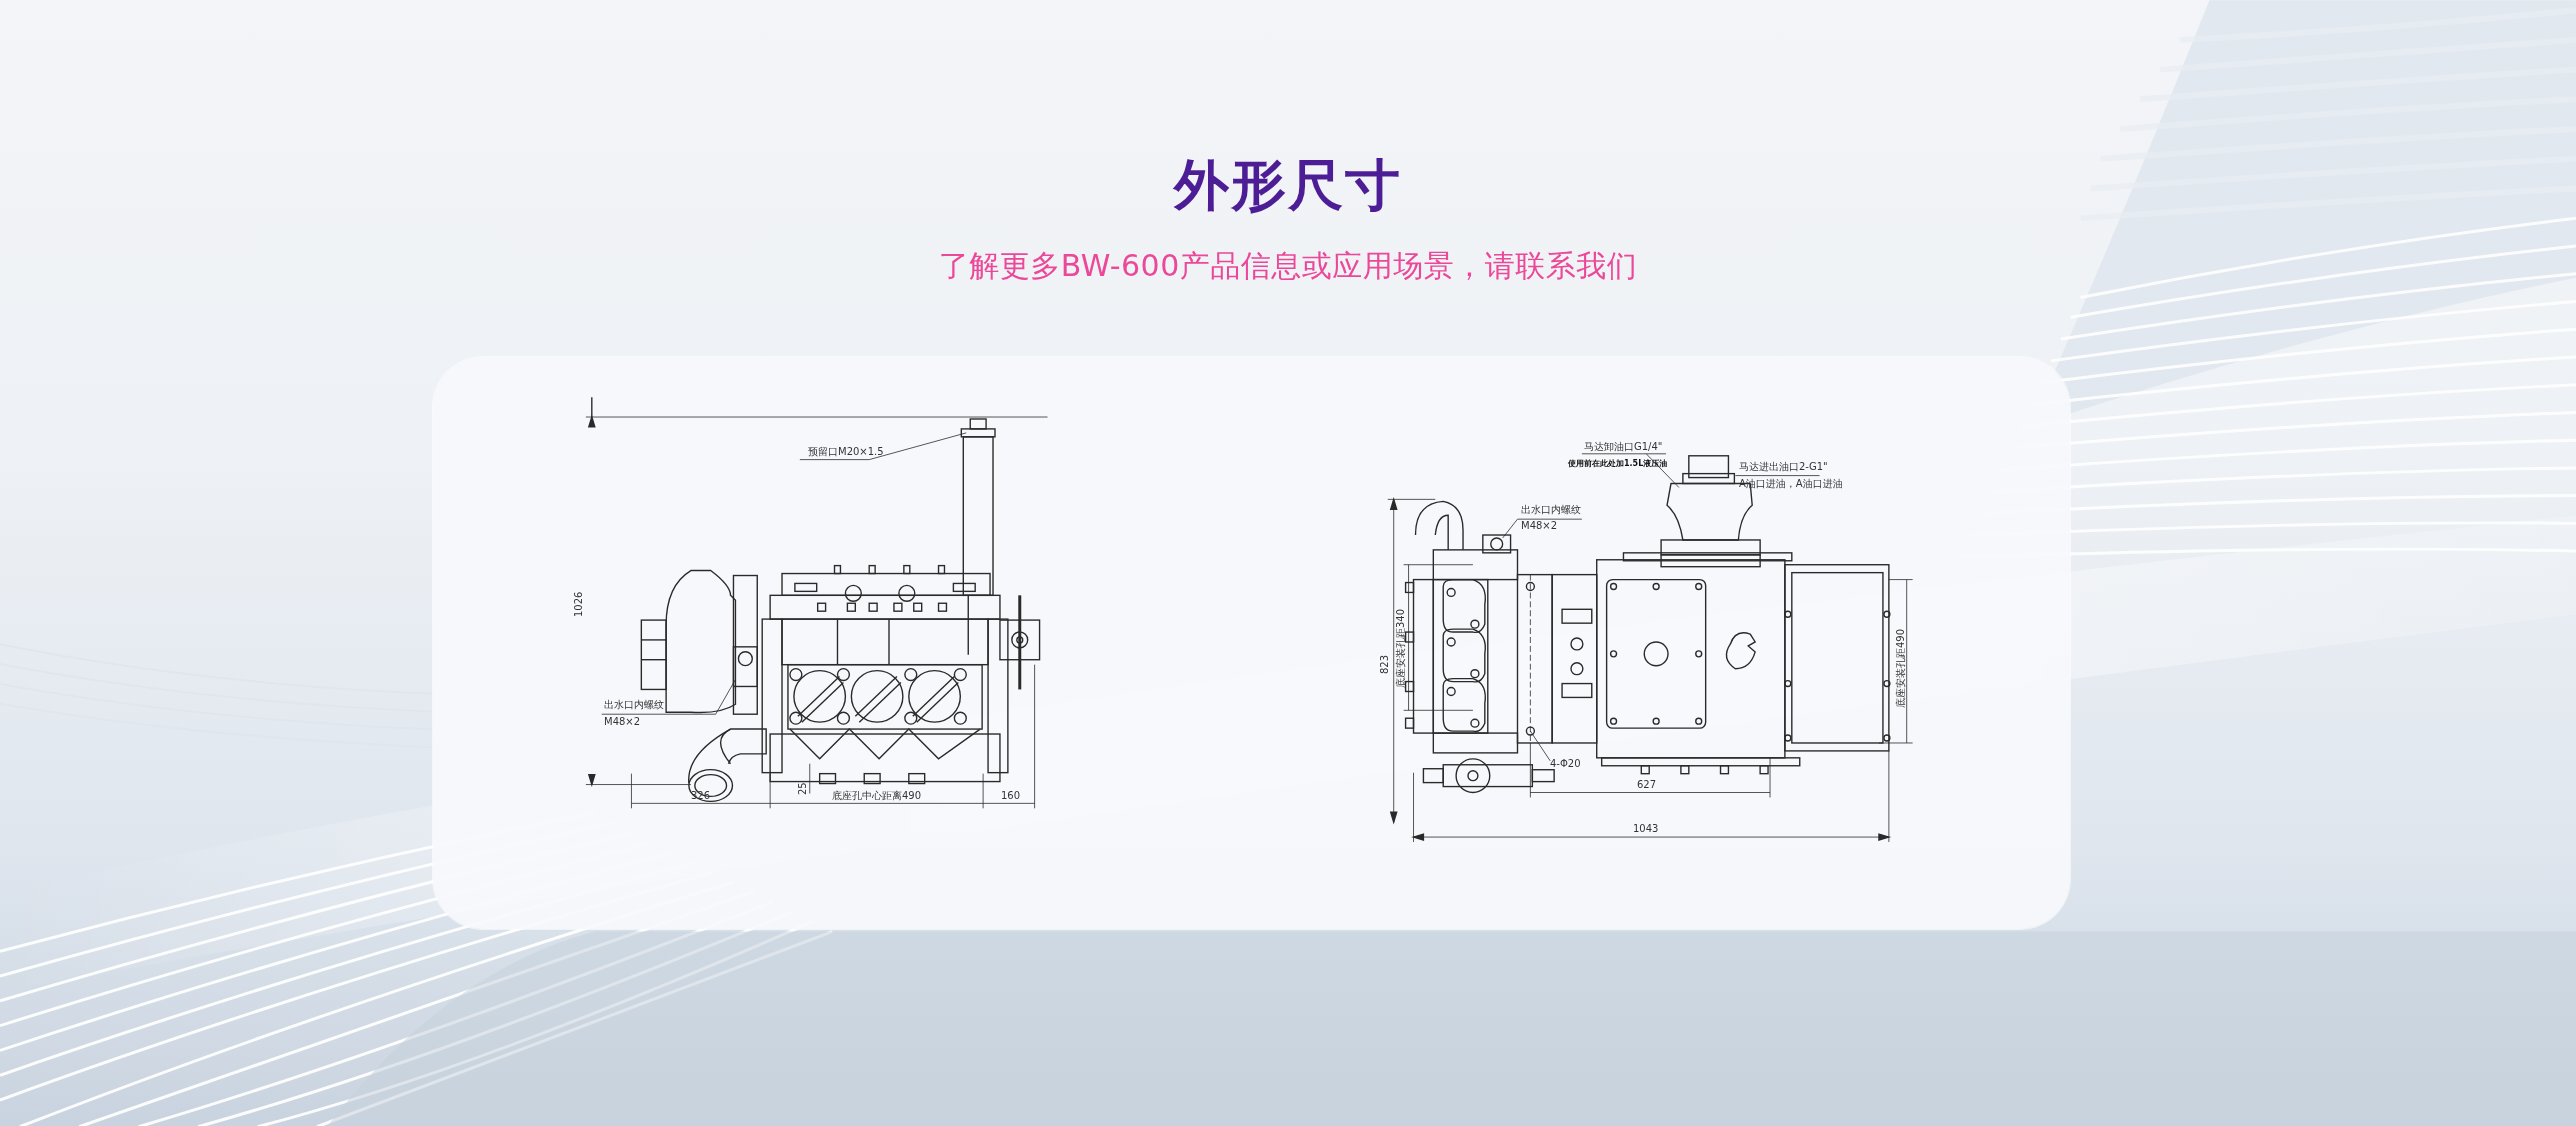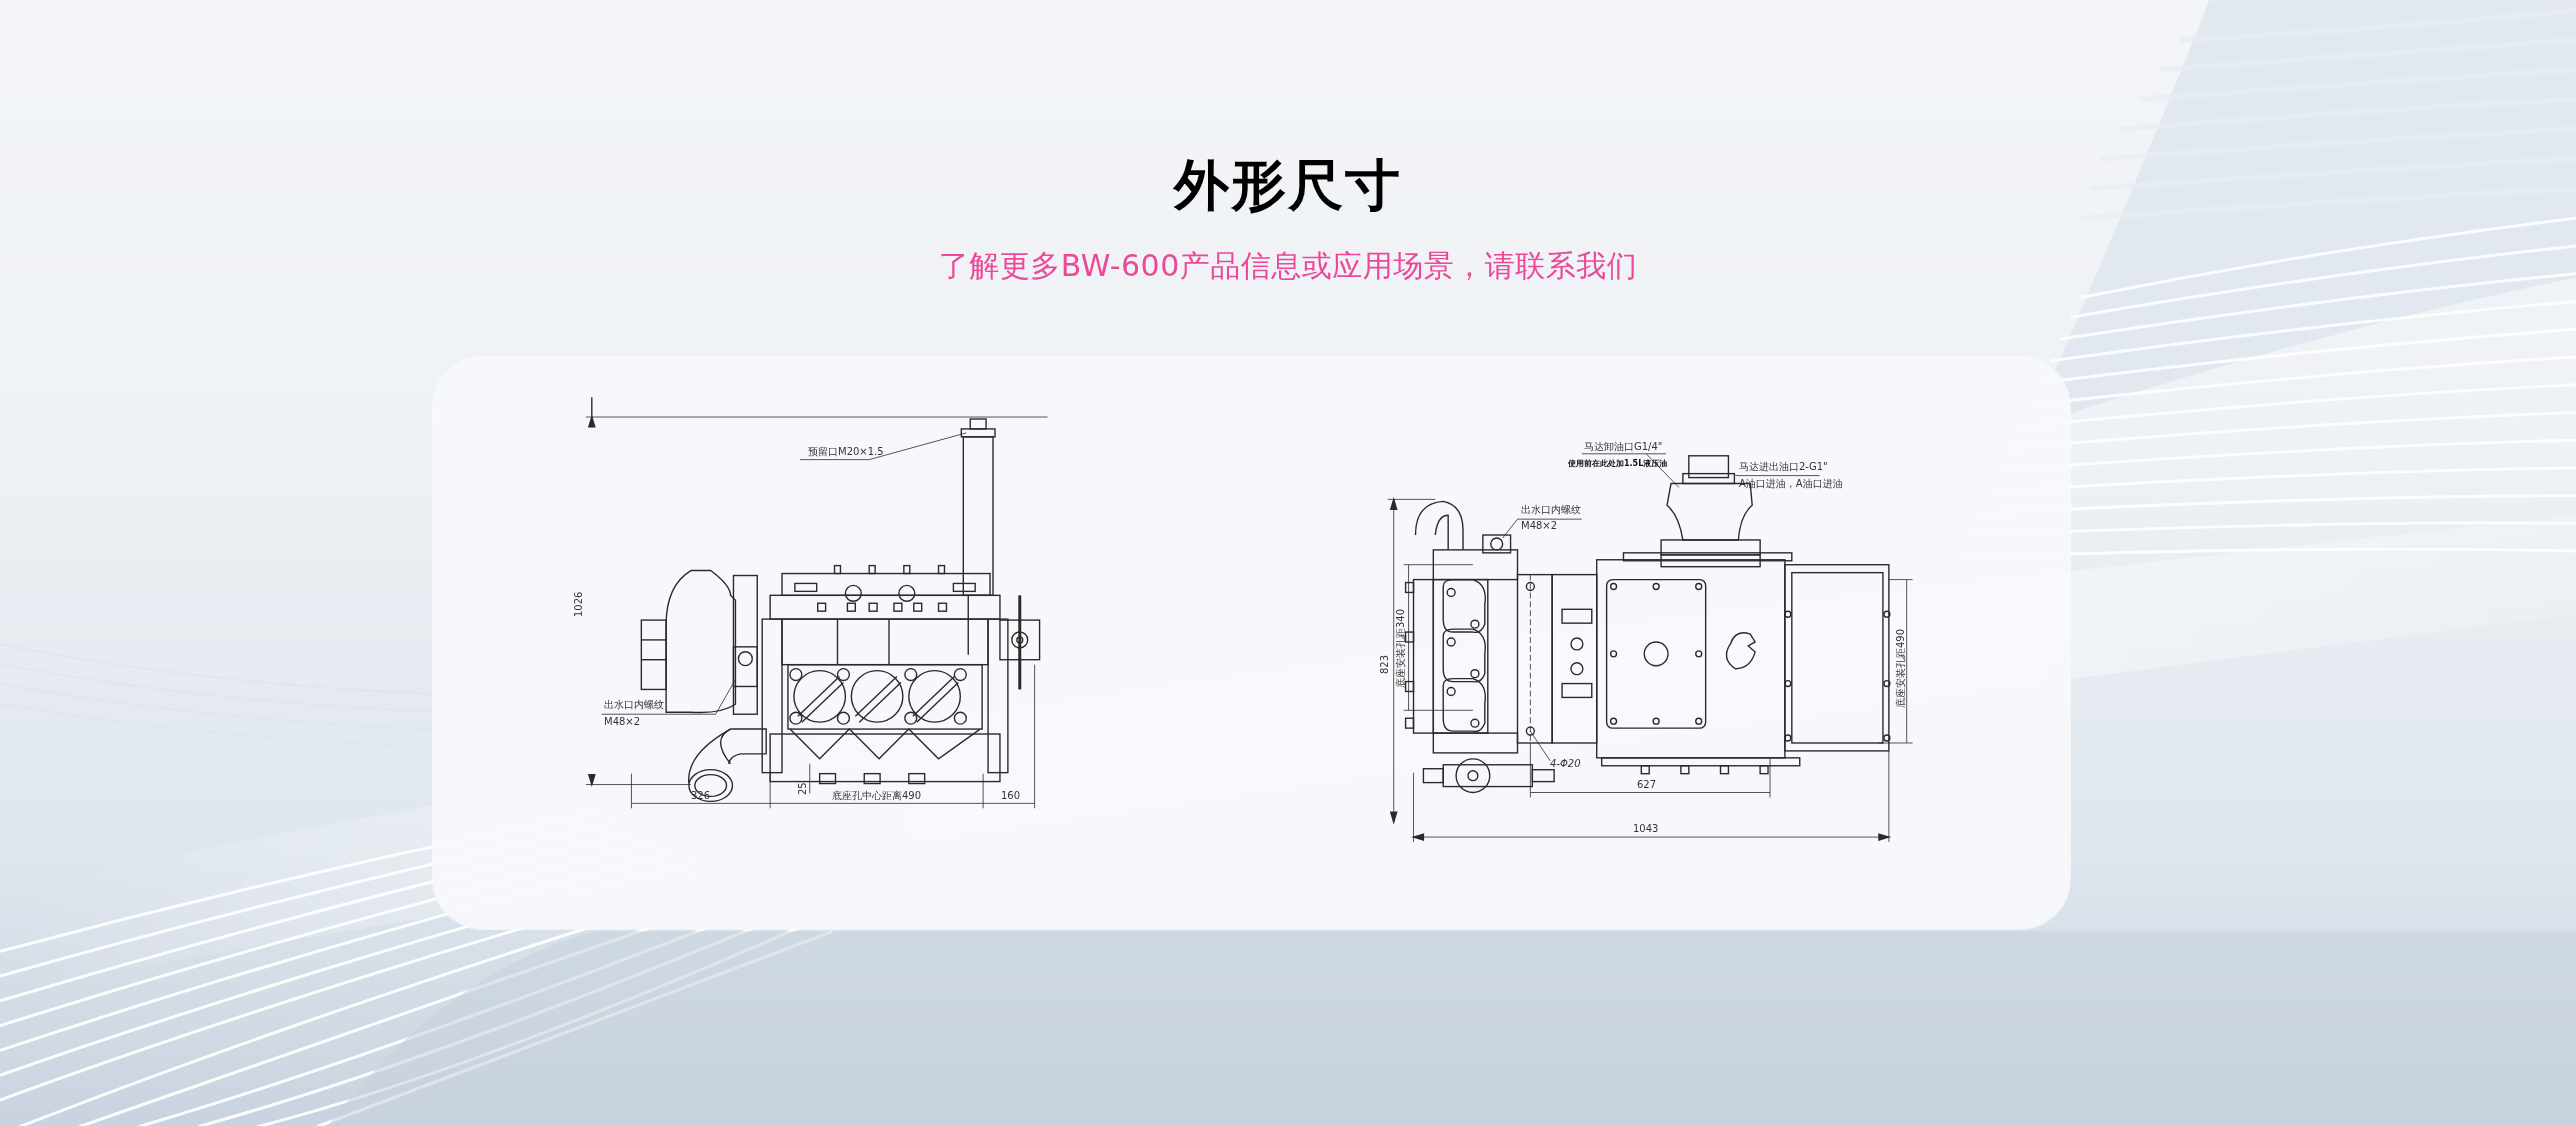--- a/index.html
+++ b/index.html
@@ -4,21 +4,21 @@
   <style>
     html, body { margin: 0; padding: 0; }
     body {
       width: 2576px; height: 1127px; overflow: hidden; position: relative;
       font-family: "DejaVu Sans", "Liberation Sans", sans-serif;
       background: linear-gradient(180deg, #f3f5f8 0%, #eef1f5 40%, #dfe6ee 75%, #c9d3df 100%);
     }
     .bg-layer { position: absolute; inset: 0; pointer-events: none; }
     .title {
       position: absolute; left: 0; right: 0; top: 149px; text-align: center;
-      font-size: 55px; font-weight: bold; color: #000000; letter-spacing: 2px;
+      font-size: 55px; font-weight: bold; color: #4c1d95; letter-spacing: 2px;
       margin: 0;
     }
     .subtitle {
       position: absolute; left: 0; right: 0; top: 246px; text-align: center;
       font-size: 30px; color: #ec4899; margin: 0; letter-spacing: 0.5px;
     }
     .card {
       position: absolute; left: 433px; top: 357px; width: 1637px; height: 572px;
       border-radius: 50px;
       background: rgba(247, 249, 252, 0.93);
@@ -320,21 +320,21 @@
       <line x1="375" y1="60" x2="460" y2="60" stroke-width="0.8"></line>
       <line x1="155" y1="104" x2="220" y2="104" stroke-width="0.8"></line>
       <line x1="155" y1="104" x2="140" y2="123" stroke-width="0.8"></line>
     </svg>
     <span class="lbl small" style="left:220px; top:26px;">马达卸油口G1/4"</span>
     <span class="lbl tiny" style="left:204px; top:44px;">使用前在此处加1.5L液压油</span>
     <span class="lbl small" style="left:375px; top:46px;">马达进出油口2-G1"</span>
     <span class="lbl small" style="left:375px; top:63px;">A油口进油，A油口进油</span>
     <span class="lbl small" style="left:157px; top:89px;">出水口内螺纹</span>
     <span class="lbl small" style="left:157px; top:105px;">M48×2</span>
-    <span class="lbl small" style="left:186px; top:343px;font-style:italic;">4-Φ20</span>
+    <span class="lbl small" style="left:186px; top:343px;">4-Φ20</span>
     <span class="lbl small vert" style="left:16px; top:258px;">823</span>
     <span class="lbl small vert" style="left:32px; top:272px;">底座安装孔距340</span>
     <span class="lbl small vert" style="left:532px; top:292px;">底座安装孔距490</span>
     <span class="lbl small" style="left:273px; top:364px;">627</span>
     <span class="lbl small" style="left:269px; top:408px;">1043</span>
   </div>
 
 </div>
 
 

